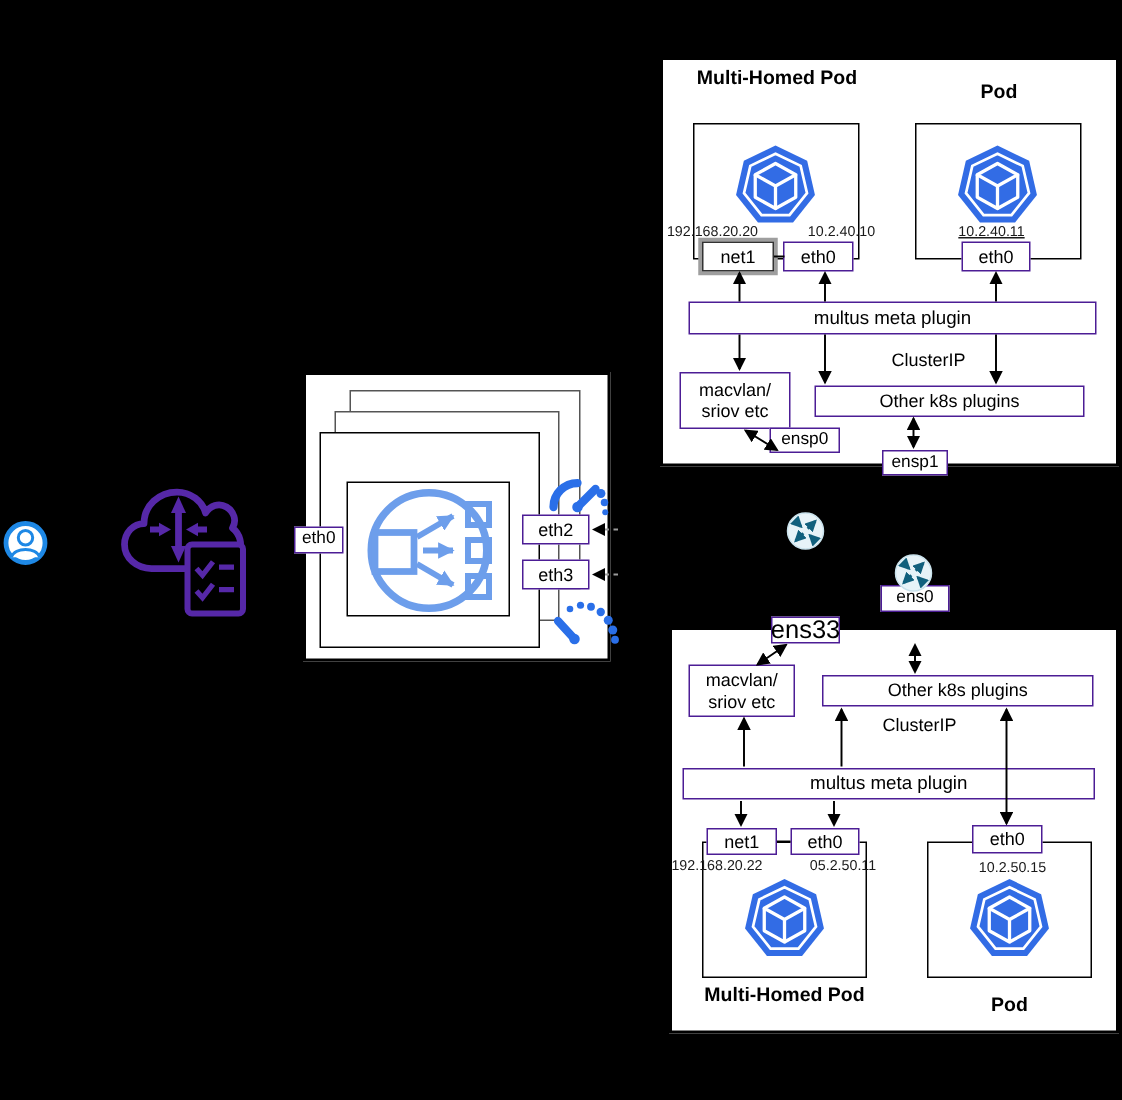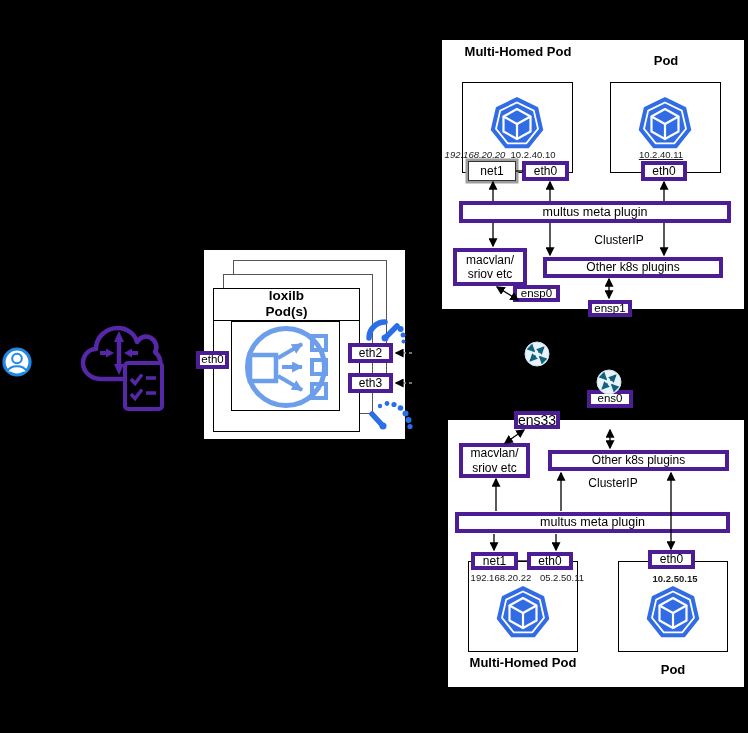--- a/index.html
+++ b/index.html
@@ -1,21 +1,21 @@
 <!DOCTYPE html>
 <html><head>
 <meta charset="utf-8">
 <style>
   html,body{margin:0;padding:0;background:#000;}
   #canvas{position:relative;width:748px;height:733px;background:#000;overflow:hidden;
           font-family:"Liberation Sans","DejaVu Sans",sans-serif;color:#000;}
   .panel{position:absolute;background:#fff;border:2px solid #000;box-sizing:border-box;z-index:1;}
   .podbox{position:absolute;background:#fff;border:1.5px solid #000;box-sizing:border-box;z-index:2;}
   .stack{position:absolute;background:#fff;border:1.5px solid #555;box-sizing:border-box;z-index:2;}
-  .nbox{position:absolute;background:#fff;border:4px solid #4c1d95;box-sizing:border-box;z-index:4;
+  .nbox{position:absolute;background:#fff;border:1px solid #4c1d95;box-sizing:border-box;z-index:4;
         display:flex;align-items:center;justify-content:center;font-size:12px;line-height:1.2;
         text-align:center;white-space:pre-line;}
   .lbl{position:absolute;z-index:4;text-align:center;}
   .title{font-weight:bold;font-size:13px;line-height:1.2;}
   .ip{font-size:9.5px;color:#1a1a1a;white-space:nowrap;z-index:4;}
   .it{font-size:12px;}
   .icon{position:absolute;z-index:6;}
   #overlay{position:absolute;left:0;top:0;z-index:5;pointer-events:none;}
   #loxilb-header{position:absolute;left:213px;top:288px;width:147px;height:32px;z-index:3;
         border-bottom:1px solid #000;display:flex;align-items:center;justify-content:center;
@@ -26,67 +26,65 @@
 
 <div id="canvas">
 
   <div class="panel" style="left:440px;top:38px;width:306px;height:273px;"></div>
   <div class="panel" style="left:446px;top:418px;width:300px;height:271px;"></div>
   <div class="panel" style="left:202px;top:248px;width:205px;height:193px;"></div>
 
   <div class="stack" style="left:233px;top:260px;width:154px;height:133px;"></div>
   <div class="stack" style="left:223px;top:274px;width:150px;height:140px;"></div>
   <div class="stack" style="left:213px;top:288px;width:147px;height:144px;border-color:#000;z-index:3;"></div>
-  <div id="loxilb-header">loxilb
-Pod(s)</div>
   <div class="podbox" style="left:231px;top:321px;width:109px;height:90px;z-index:3;"></div>
 
   <div class="nbox" style="left:196px;top:351px;width:33px;height:18px;font-size:11.5px;">eth0</div>
   <div class="nbox" style="left:348px;top:343px;width:45px;height:20px;">eth2</div>
   <div class="nbox" style="left:348px;top:373px;width:45px;height:20px;">eth3</div>
 
   <div class="lbl title" style="left:462px;top:44px;width:112px;">Multi-Homed Pod</div>
   <div class="lbl title" style="left:610px;top:53px;width:112px;">Pod</div>
   <div class="podbox" style="left:462px;top:82px;width:111px;height:91px;"></div>
   <div class="podbox" style="left:610px;top:82px;width:111px;height:91px;"></div>
 
-  <div class="lbl ip" style="left:443px;top:149px;width:64px;font-style:italic;">192.168.20.20</div>
-  <div class="lbl ip" style="left:508px;top:149px;width:50px;">10.2.40.10</div>
+  <div class="lbl ip" style="left:443px;top:149px;width:64px;">192.168.20.20</div>
+  <div class="lbl ip" style="left:536px;top:149px;width:50px;">10.2.40.10</div>
   <div class="lbl ip" style="left:635px;top:149px;width:52px;text-decoration:underline;">10.2.40.11</div>
 
   <div class="nbox" style="left:468px;top:161px;width:48px;height:20px;border:1px solid #333;box-shadow:0 0 0 2.5px #9e9e9e;">net1</div>
   <div class="nbox" style="left:522px;top:161px;width:47px;height:20px;">eth0</div>
   <div class="nbox" style="left:641px;top:161px;width:46px;height:20px;">eth0</div>
 
   <div class="nbox" style="left:459px;top:201px;width:272px;height:22px;font-size:12.5px;">multus meta plugin</div>
   <div class="lbl it" style="left:588px;top:233px;width:62px;">ClusterIP</div>
   <div class="nbox" style="left:453px;top:248px;width:74px;height:38px;">macvlan/
 sriov etc</div>
   <div class="nbox" style="left:543px;top:257px;width:180px;height:21px;">Other k8s plugins</div>
   <div class="nbox" style="left:513px;top:285px;width:47px;height:17px;font-size:11.5px;">ensp0</div>
   <div class="nbox" style="left:588px;top:300px;width:44px;height:17px;font-size:11.5px;">ensp1</div>
 
-  <div class="nbox" style="left:514px;top:411px;width:46px;height:18px;font-size:14px;">ens33</div>
+  <div class="nbox" style="left:514px;top:411px;width:46px;height:18px;font-size:17px;">ens33</div>
   <div class="nbox" style="left:587px;top:390px;width:46px;height:18px;font-size:11.5px;">ens0</div>
   <div class="nbox" style="left:459px;top:443px;width:71px;height:35px;">macvlan/
 sriov etc</div>
   <div class="nbox" style="left:548px;top:450px;width:181px;height:21px;">Other k8s plugins</div>
   <div class="lbl it" style="left:582px;top:476px;width:62px;">ClusterIP</div>
   <div class="nbox" style="left:455px;top:512px;width:275px;height:21px;font-size:12.5px;">multus meta plugin</div>
 
   <div class="podbox" style="left:468px;top:561px;width:110px;height:91px;"></div>
   <div class="podbox" style="left:618px;top:561px;width:110px;height:91px;"></div>
 
   <div class="nbox" style="left:471px;top:552px;width:47px;height:18px;">net1</div>
   <div class="nbox" style="left:527px;top:552px;width:46px;height:18px;">eth0</div>
   <div class="nbox" style="left:648px;top:550px;width:47px;height:19px;">eth0</div>
 
-  <div class="lbl ip" style="left:469px;top:572px;width:64px;">192.168.20.22</div>
+  <div class="lbl ip" style="left:446px;top:572px;width:64px;">192.168.20.22</div>
   <div class="lbl ip" style="left:538px;top:572px;width:48px;">05.2.50.11</div>
-  <div class="lbl ip" style="left:651px;top:573px;width:48px;font-weight:bold;">10.2.50.15</div>
+  <div class="lbl ip" style="left:651px;top:573px;width:48px;">10.2.50.15</div>
 
   <div class="lbl title" style="left:467px;top:655px;width:112px;">Multi-Homed Pod</div>
   <div class="lbl title" style="left:618px;top:662px;width:110px;">Pod</div>
 
   <svg class="icon" style="left:2px;top:346px;" width="30" height="32" viewBox="0 0 30 32">
     <circle cx="15" cy="16" r="13" fill="#fff" stroke="#1e88e5" stroke-width="3.2"></circle>
     <circle cx="15" cy="12.5" r="4.8" fill="#fff" stroke="#1e88e5" stroke-width="2"></circle>
     <path d="M5.5,25.5 C8,18.5 22,18.5 24.5,25.5" fill="#fff" stroke="#1e88e5" stroke-width="2"></path>
   </svg>
 

